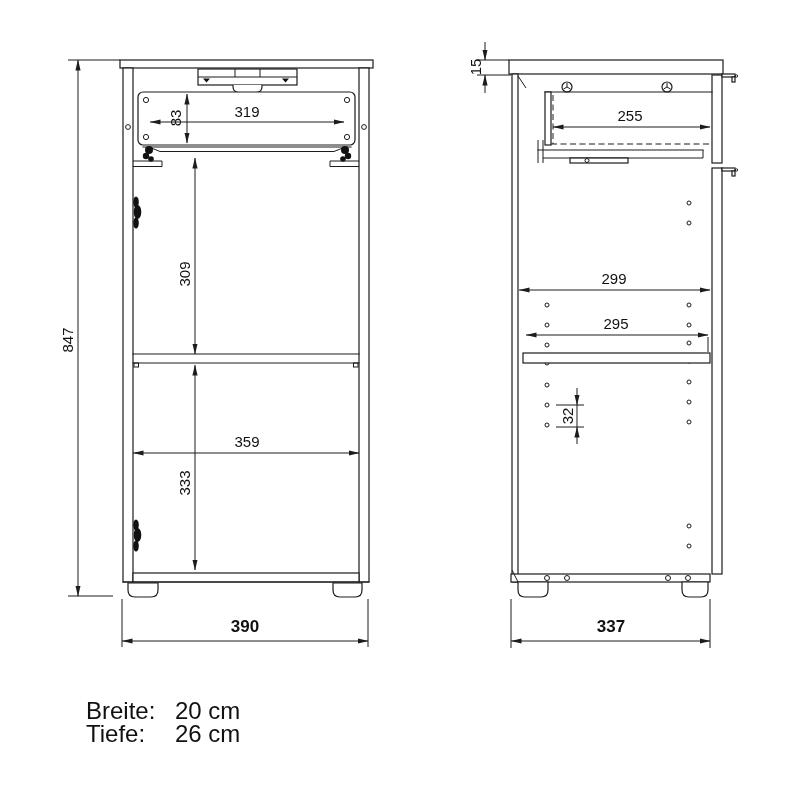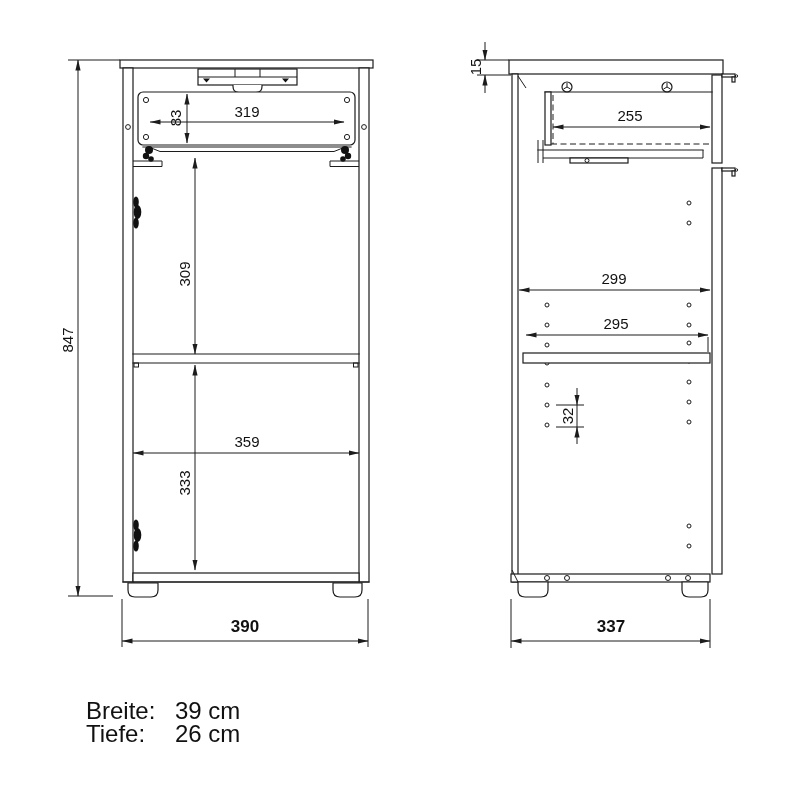--- a/index.html
+++ b/index.html
@@ -228,20 +228,20 @@
       <line x1="710" y1="599" x2="710" y2="648" class="dim"></line>
       <line x1="511" y1="641" x2="710" y2="641" class="dim" marker-start="url(#arr)" marker-end="url(#arr)"></line>
       <text x="611" y="632" text-anchor="middle" class="big">337</text>
     </g>
   </g>
 </svg>
 
 <div class="specs">
   <div class="row">
     <span class="lbl">Breite:</span>
-    <span class="val">39 cm</span>
+    <span class="val">20 cm</span>
   </div>
   <div class="row">
     <span class="lbl">Tiefe:</span>
     <span class="val">26 cm</span>
   </div>
 </div>
 </div>
 
 </body></html>

